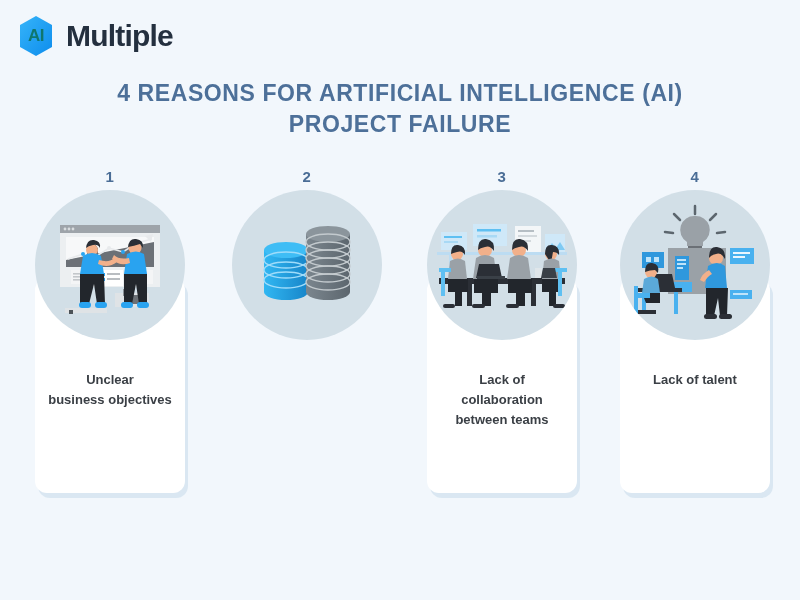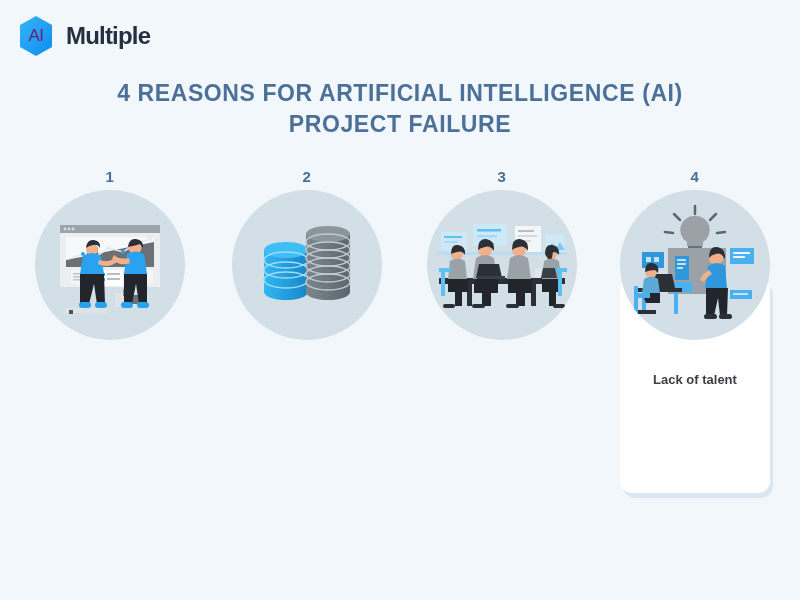--- a/index.html
+++ b/index.html
@@ -10,26 +10,26 @@
     font-family:"Liberation Sans", sans-serif;
     overflow:hidden;
   }
   .page { position:relative; width:800px; height:600px; background:#f2f7fc; }
 
   
   .logo { position:absolute; left:14px; top:14px; display:flex; align-items:center; gap:8px; }
   .logo-hex { position:relative; width:44px; height:44px; display:flex; align-items:center; justify-content:center; }
   .logo-hex svg { position:absolute; inset:0; width:44px; height:44px; }
   .logo-hex .hex-txt {
-    position:relative; z-index:2; color:#701a75;
-    font-size:17px; font-weight:normal; letter-spacing:-0.5px;
+    position:relative; z-index:2; color:#0f766e;
+    font-size:17px; font-weight:bold; letter-spacing:-0.5px;
     font-family:"Liberation Sans", sans-serif;
   }
   .logo-word {
-    font-size:24px; font-weight:bold; color:#24303f;
+    font-size:30px; font-weight:bold; color:#24303f;
     letter-spacing:-0.8px; line-height:1;
   }
 
   
   .title {
     position:absolute; left:0; right:0; top:78px;
     text-align:center;
     color:#4d7099;
     font-size:23px; font-weight:bold;
     letter-spacing:0.6px; line-height:1.33;
@@ -98,20 +98,24 @@
     </div>
     <div class="logo-word">Multiple</div>
   </div>
 
   <div class="title">4 Reasons for Artificial Intelligence (AI) Project Failure</div>
 
   <div class="cards">
 
     <div class="col col-0">
       <div class="num">1</div>
+      <div class="card">
+        <div class="card-label">Unclear
+business objectives</div>
+      </div>
       <div class="circle">
         <svg viewBox="0 0 150 150" aria-hidden="true">
 
           <rect x="25" y="35" width="100" height="62" fill="#eceff1"></rect>
           <rect x="25" y="35" width="100" height="8" fill="#9ea4aa"></rect>
           <circle cx="30" cy="39" r="1.4" fill="#d9dde0"></circle>
           <circle cx="34" cy="39" r="1.4" fill="#d9dde0"></circle>
           <circle cx="38" cy="39" r="1.4" fill="#d9dde0"></circle>
 
           <rect x="31" y="47" width="88" height="30" fill="#f7f8f9"></rect>
@@ -197,20 +201,25 @@
             <ellipse cx="96" cy="76" rx="22" ry="8" fill="none" stroke="#c3cace" stroke-width="1.4"></ellipse>
             <ellipse cx="96" cy="84" rx="22" ry="8" fill="none" stroke="#c3cace" stroke-width="1.4"></ellipse>
             <ellipse cx="96" cy="92" rx="22" ry="8" fill="none" stroke="#c3cace" stroke-width="1.4"></ellipse>
           </g>
         </svg>
       </div>
     </div>
 
     <div class="col col-2">
       <div class="num">3</div>
+      <div class="card">
+        <div class="card-label">Lack of
+collaboration
+between teams</div>
+      </div>
       <div class="circle">
         <svg viewBox="0 0 150 150" aria-hidden="true">
 
           <rect x="14" y="42" width="26" height="18" fill="#cfe8f8"></rect>
           <rect x="17" y="46" width="18" height="2" fill="#5fc0f2"></rect>
           <rect x="17" y="51" width="14" height="2" fill="#a8d9f5"></rect>
           <rect x="46" y="34" width="34" height="22" fill="#cfe8f8"></rect>
           <rect x="50" y="39" width="24" height="2.5" fill="#5fc0f2"></rect>
           <rect x="50" y="45" width="20" height="2.5" fill="#a8d9f5"></rect>
           <rect x="88" y="36" width="26" height="26" fill="#f3f6f8"></rect>

